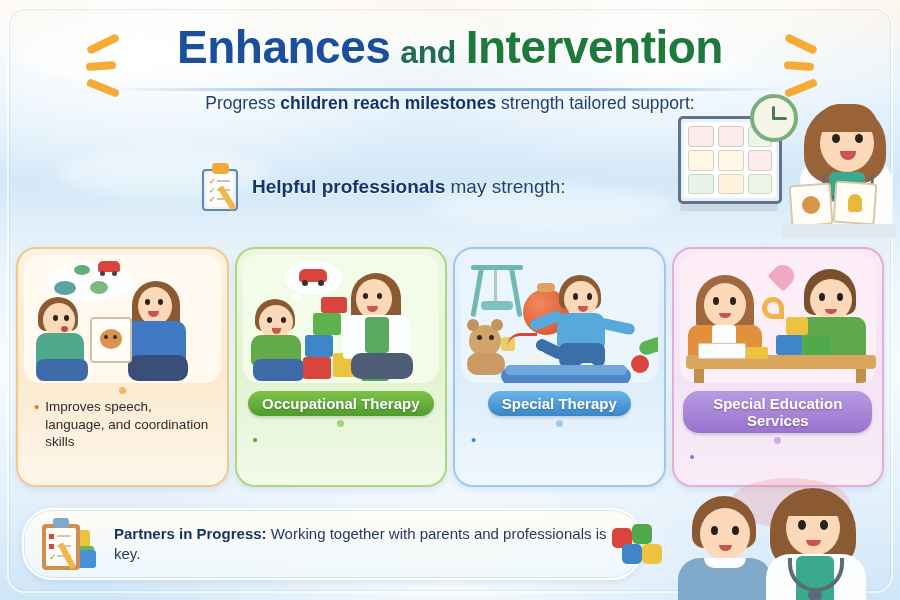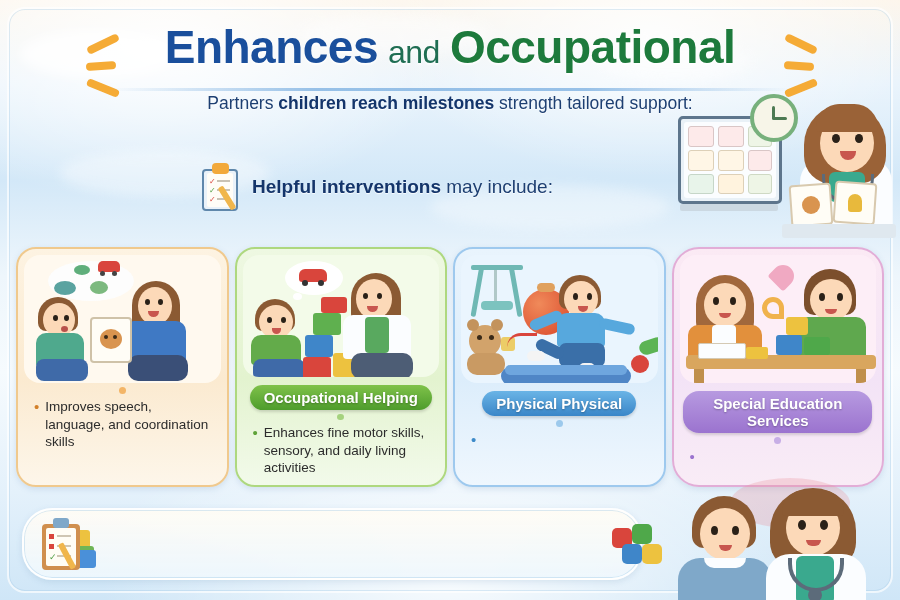--- a/index.html
+++ b/index.html
@@ -29,21 +29,21 @@
   }
 
   
   .title-wrap { position:absolute; top:24px; left:0; width:100%; text-align:center; }
   .title {
     font-size:46px; font-weight:bold; letter-spacing:-.5px;
     white-space:nowrap; line-height:1;
     text-shadow:0 2px 2px rgba(255,255,255,.85);
   }
   .t-blue  { color:#1a4f9c; }
-  .t-and   { color:#1f6e53; font-size:32px; font-weight:normal; }
+  .t-and   { color:#1f6e53; font-size:32px; font-weight:bold; }
   .t-green { color:#1d7a3c; }
 
   .rays { position:absolute; top:36px; width:58px; height:64px; }
   .rays.left  { left:82px; }
   .rays.right { right:62px; }
   .ray {
     position:absolute; left:4px; height:8px; width:34px;
     background:#f5ab36; border-radius:5px;
   }
 
@@ -81,21 +81,21 @@
     flex:1; border-radius:20px; position:relative;
     padding:6px 6px 8px;
     display:flex; flex-direction:column;
     border:2px solid rgba(255,255,255,.7);
     box-shadow:0 2px 6px rgba(90,130,170,.18);
     overflow:hidden;
   }
   .card.c1 { background:linear-gradient(180deg,#fdf3e2 0%, #fbead0 55%, #fdf6ea 100%); border-color:#f0c98d; }
   .card.c2 { background:linear-gradient(180deg,#eef8e2 0%, #e3f3cf 55%, #f2faea 100%); border-color:#aed87f; }
   .card.c3 { background:linear-gradient(180deg,#e9f4fd 0%, #dcedfb 55%, #eff7fe 100%); border-color:#9ec9ee; }
-  .card.c4 { background:linear-gradient(180deg,#fbeaf4 0%, #f3e3f6 55%, #f9ecf6 100%); border-color:#e2add7;border-radius:27px; }
+  .card.c4 { background:linear-gradient(180deg,#fbeaf4 0%, #f3e3f6 55%, #f9ecf6 100%); border-color:#e2add7; }
 
   .illus {
     height:128px; border-radius:16px; position:relative; overflow:hidden;
     background:#fff9ef;
   }
   .card.c2 .illus { background:#f3fbe9; }
   .card.c3 .illus { background:#eaf5fe; }
   .card.c4 .illus { background:#fdeef7; }
 
   .pill {
@@ -163,28 +163,28 @@
     <div class="ray" style="top:48px; transform:rotate(22deg);"></div>
   </div>
   <div class="rays right">
     <div class="ray" style="top:4px;  transform:rotate(26deg);"></div>
     <div class="ray" style="top:26px; transform:rotate(4deg); width:30px;"></div>
     <div class="ray" style="top:48px; transform:rotate(-22deg);"></div>
   </div>
 
   <div class="title-wrap">
     <div class="title">
-      <span class="t-blue">Enhances</span><span style="display:inline-block;width:10px"></span><span class="t-and">and</span><span style="display:inline-block;width:10px"></span><span class="t-green">Occupational</span>
+      <span class="t-blue">Enhances</span><span style="display:inline-block;width:10px"></span><span class="t-and">and</span><span style="display:inline-block;width:10px"></span><span class="t-green">Intervention</span>
     </div>
   </div>
 
   <div class="divider"></div>
 
   <div class="subtitle">
-    <span>Partners </span><b>children reach milestones</b><span> strength tailored support:</span>
+    <span>Progress </span><b>children reach milestones</b><span> strength tailored support:</span>
   </div>
 
   <div class="sh" style="left:672px;top:88px;width:228px;height:150px;">
 
     <div class="sh" style="left:6px;top:28px;width:104px;height:88px;background:#e9f1f7;border:3px solid #5d758c;border-radius:5px;"></div>
     <div class="sh" style="left:12px;top:34px;width:92px;height:76px;background:#fbfdff;border-radius:3px;"></div>
     <div class="sh" style="left:16px;top:38px;width:26px;height:21px;background:#fdeaea;border:1px solid #d9c6c6;border-radius:3px;"></div>
     <div class="sh" style="left:46px;top:38px;width:26px;height:21px;background:#fdeaea;border:1px solid #d9c6c6;border-radius:3px;"></div>
     <div class="sh" style="left:76px;top:38px;width:24px;height:21px;background:#eef5e6;border:1px solid #cfd9c4;border-radius:3px;"></div>
     <div class="sh" style="left:16px;top:62px;width:26px;height:21px;background:#fff6e6;border:1px solid #ddd0b8;border-radius:3px;"></div>
@@ -224,21 +224,21 @@
       <div class="sh" style="left:12px;top:0px;width:17px;height:11px;background:#f2a93b;border-radius:4px;"></div>
       <div class="sh" style="left:9px;top:16px;width:6px;height:6px;color:#d9453c;font-size:8px;line-height:6px;">✓</div>
       <div class="sh" style="left:17px;top:17px;width:13px;height:2px;background:#c9c2b4;"></div>
       <div class="sh" style="left:9px;top:25px;width:6px;height:6px;color:#4f9e44;font-size:8px;line-height:6px;">✓</div>
       <div class="sh" style="left:17px;top:26px;width:13px;height:2px;background:#c9c2b4;"></div>
       <div class="sh" style="left:9px;top:34px;width:6px;height:6px;color:#d9453c;font-size:8px;line-height:6px;">✓</div>
       <div class="sh" style="left:17px;top:35px;width:13px;height:2px;background:#c9c2b4;"></div>
       <div class="sh" style="left:24px;top:22px;width:6px;height:26px;background:#f0b64c;border-radius:2px;transform:rotate(-32deg);"></div>
     </div>
     <div class="interv-text">
-      <b>Helpful interventions</b><span> may include:</span>
+      <b>Helpful professionals</b><span> may strength:</span>
     </div>
   </div>
 
   <div class="cards">
 
     <div class="card c1">
       <div class="illus">
         <div class="sh rnd" style="left:24px;top:6px;width:86px;height:40px;background:#fdfdfd;opacity:.95;"></div>
         <div class="sh rnd" style="left:50px;top:10px;width:16px;height:10px;background:#5fae7b;"></div>
         <div class="sh" style="left:74px;top:6px;width:22px;height:11px;background:#d9453c;border-radius:5px 5px 2px 2px;"></div>
@@ -300,25 +300,24 @@
 
         <div class="sh hair" style="left:108px;top:18px;width:50px;height:58px;border-radius:26px 26px 18px 18px;"></div>
         <div class="sh person-head" style="left:113px;top:24px;width:36px;height:40px;"></div>
         <div class="sh rnd" style="left:120px;top:38px;width:5px;height:6px;background:#2a2118;"></div>
         <div class="sh rnd" style="left:134px;top:38px;width:5px;height:6px;background:#2a2118;"></div>
         <div class="sh" style="left:124px;top:51px;width:11px;height:6px;background:#c8564e;border-radius:0 0 6px 6px;"></div>
         <div class="sh body" style="left:100px;top:60px;width:68px;height:44px;background:#fbfdff;"></div>
         <div class="sh" style="left:122px;top:62px;width:24px;height:36px;background:#59a95f;border-radius:4px;"></div>
         <div class="sh" style="left:108px;top:98px;width:62px;height:26px;background:#4d5d75;border-radius:10px;"></div>
       </div>
-      <div class="pill p2">Occupational Helping</div>
+      <div class="pill p2">Occupational Therapy</div>
       <div class="dot d2"></div>
       <div class="bullet">
         <span class="bd">•</span>
-        <span>Enhances fine motor skills, sensory, and daily living activities</span>
       </div>
     </div>
 
     <div class="card c3">
       <div class="illus">
 
         <div class="sh" style="left:14px;top:10px;width:5px;height:52px;background:#6fb8b4;transform:rotate(10deg);border-radius:2px;"></div>
         <div class="sh" style="left:52px;top:10px;width:5px;height:52px;background:#6fb8b4;transform:rotate(-10deg);border-radius:2px;"></div>
         <div class="sh" style="left:10px;top:10px;width:52px;height:5px;background:#6fb8b4;border-radius:2px;"></div>
         <div class="sh" style="left:33px;top:15px;width:3px;height:32px;background:#b0c8c8;"></div>
@@ -349,21 +348,21 @@
         <div class="sh" style="left:74px;top:88px;width:30px;height:12px;background:#3a6fa8;border-radius:6px;transform:rotate(26deg);"></div>
         <div class="sh" style="left:66px;top:96px;width:18px;height:10px;background:#f4f4f4;border-radius:5px;"></div>
         <div class="sh" style="left:118px;top:108px;width:16px;height:12px;background:#f4f4f4;border-radius:5px;"></div>
 
         <div class="sh" style="left:40px;top:112px;width:130px;height:18px;background:#4f86c6;border-radius:9px;"></div>
         <div class="sh" style="left:44px;top:110px;width:122px;height:10px;background:#6ea6de;border-radius:6px;"></div>
 
         <div class="sh rnd" style="left:170px;top:100px;width:18px;height:18px;background:#d9453c;"></div>
         <div class="sh" style="left:178px;top:84px;width:26px;height:14px;background:#5cb454;border-radius:7px;transform:rotate(-18deg);"></div>
       </div>
-      <div class="pill p3">Physical Physical</div>
+      <div class="pill p3">Special Therapy</div>
       <div class="dot d3"></div>
       <div class="bullet">
         <span class="bd">•</span>
       </div>
     </div>
 
     <div class="card c4">
       <div class="illus">
 
         <div class="sh" style="left:92px;top:10px;width:22px;height:22px;background:#f0a9c2;border-radius:11px 11px 3px 3px;transform:rotate(45deg);"></div>
@@ -412,20 +411,23 @@
       <div class="sh" style="left:6px;top:12px;width:30px;height:38px;background:#fffdf5;border-radius:2px;"></div>
       <div class="sh" style="left:13px;top:2px;width:16px;height:10px;background:#7fa8c9;border-radius:3px;"></div>
       <div class="sh" style="left:9px;top:18px;width:5px;height:5px;background:#d9453c;"></div>
       <div class="sh" style="left:17px;top:19px;width:14px;height:2px;background:#cfc6b3;"></div>
       <div class="sh" style="left:9px;top:28px;width:5px;height:5px;background:#d9453c;"></div>
       <div class="sh" style="left:17px;top:29px;width:14px;height:2px;background:#cfc6b3;"></div>
       <div class="sh" style="left:9px;top:38px;width:6px;height:6px;color:#4f9e44;font-size:9px;line-height:6px;">✓</div>
       <div class="sh" style="left:17px;top:39px;width:14px;height:2px;background:#cfc6b3;"></div>
       <div class="sh" style="left:24px;top:26px;width:6px;height:28px;background:#f0b64c;border-radius:2px;transform:rotate(-28deg);"></div>
     </div>
+    <div class="footer-text">
+      <b>Partners in Progress:</b><span> Working together with parents and professionals is key.</span>
+    </div>
   </div>
 
   <div class="puzzle">
     <div class="pz" style="left:0;top:4px;background:#d9453c;"></div>
     <div class="pz" style="left:20px;top:0;background:#4fa84a;"></div>
     <div class="pz" style="left:10px;top:20px;background:#3f86c9;"></div>
     <div class="pz" style="left:30px;top:20px;background:#edc23f;"></div>
   </div>
 
   <div class="sh" style="left:670px;top:488px;width:230px;height:112px;">

